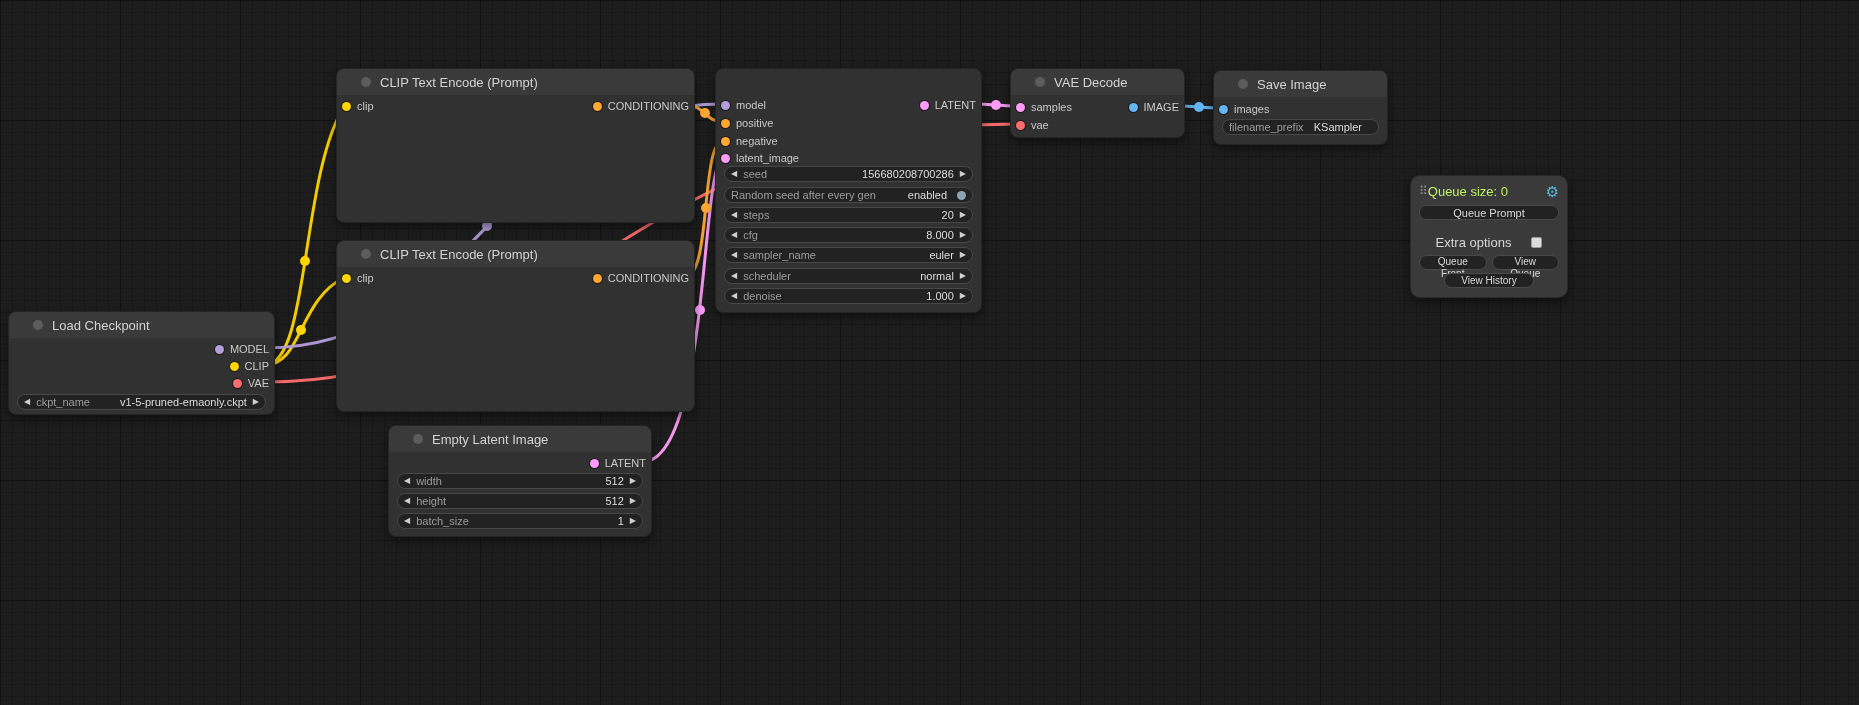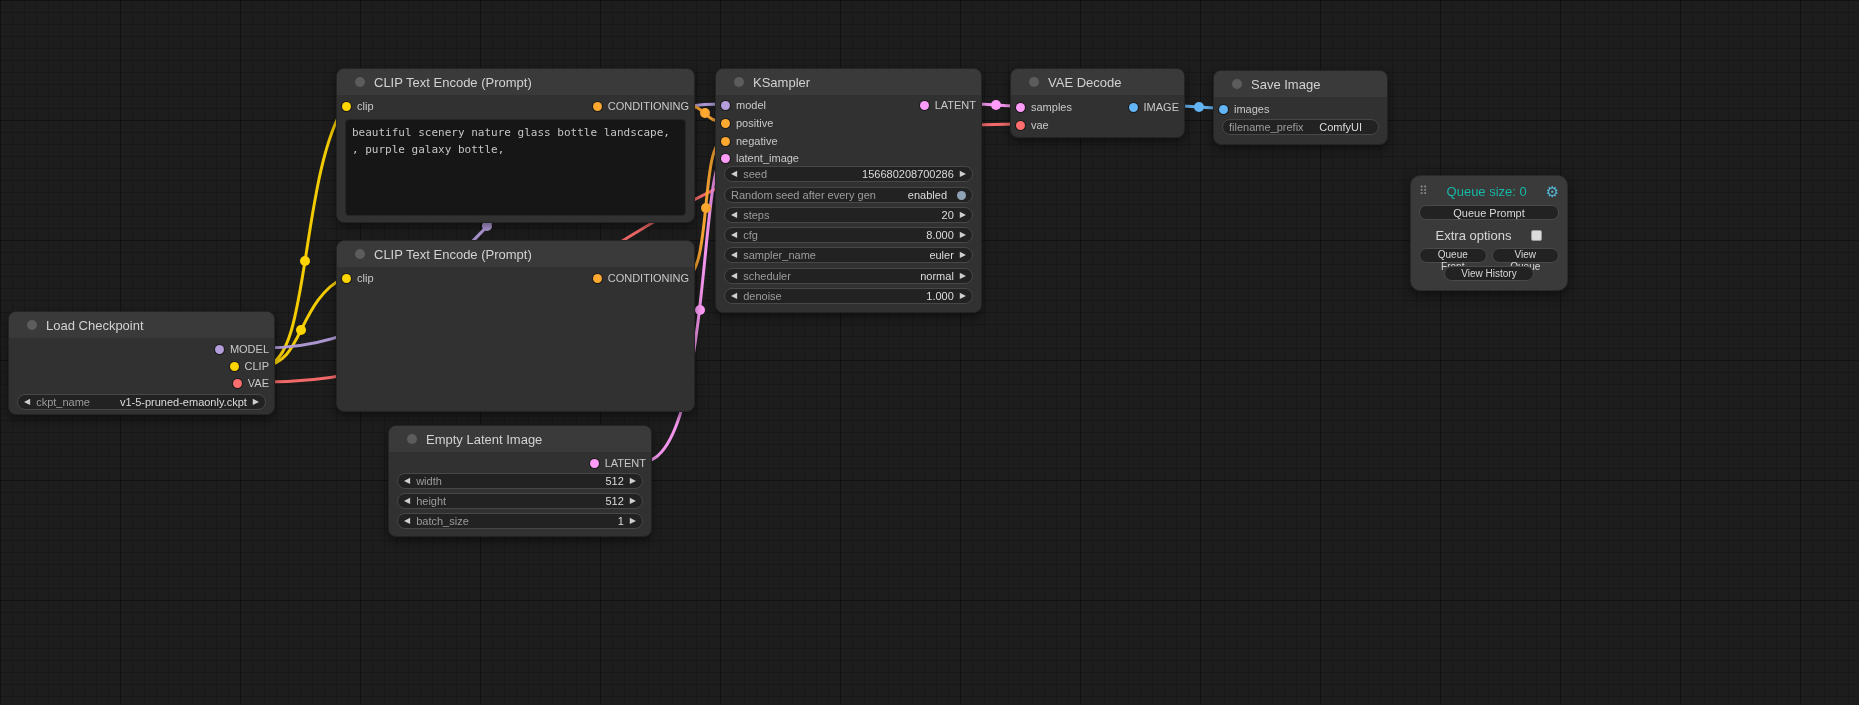--- a/index.html
+++ b/index.html
@@ -20,21 +20,21 @@
   .s-cond{stroke:#FFA931}.s-latent{stroke:#FF9CF9}.s-image{stroke:#64B5F6}
   .f-model{fill:#B39DDB}.f-clip{fill:#FFD500}
   .f-cond{fill:#FFA931}.f-latent{fill:#FF9CF9}.f-image{fill:#64B5F6}
 
   .node{
     position:absolute;z-index:2;background:#313131;border-radius:8px;
     box-shadow:0 4px 10px rgba(0,0,0,.45);border:1px solid #242424;
     box-sizing:border-box;
   }
   .node-header{
-    height:26px;display:flex;align-items:center;gap:9px;padding:0 18px;
+    height:26px;display:flex;align-items:center;gap:9px;padding:0 24px;
     background:#3a3a3a;border-radius:7px 7px 0 0;
   }
   .node-title{font-size:13px;color:#d2d2d2;white-space:nowrap}
   .collapse-dot{width:10px;height:10px;border-radius:50%;background:#5c5c5c;flex:0 0 auto}
   .slot{position:absolute;height:16px;display:flex;align-items:center;gap:6px;
     font-size:11px;color:#c9c9c9;white-space:nowrap}
   .slot.in{left:0;padding-left:5px}
   .slot.out{right:0;padding-right:5px;flex-direction:row-reverse}
   .dot{width:9px;height:9px;border-radius:50%;flex:0 0 auto;box-shadow:0 0 0 1px rgba(0,0,0,.45)}
   .c-model{background:#B39DDB}.c-clip{background:#FFD500}.c-vae{background:#FF6E6E}
@@ -59,31 +59,31 @@
   }
 
   .queue-panel{
     position:absolute;left:1410px;top:175px;width:158px;z-index:3;
     background:#3a3a3a;border:1px solid #2a2a2a;border-radius:10px;
     box-shadow:0 4px 12px rgba(0,0,0,.5);
     padding:5px 8px 9px;box-sizing:border-box;
   }
   .qp-header{display:flex;align-items:center;height:20px}
   .drag-handle{color:#8a8a8a;font-size:12px;line-height:1;cursor:grab}
-  .queue-size{flex:1;text-align:center;font-size:13px;color:#14b8a6}
+  .queue-size{flex:1;text-align:left;font-size:13px;color:#bef264}
   .gear{color:#55b7d8;font-size:15px;line-height:1;cursor:pointer}
   .qp-btn{
     display:block;width:100%;box-sizing:border-box;background:#222;color:#d8d8d8;
     border:1px solid #4a4a4a;border-radius:7px;cursor:pointer;
     font-family:"Liberation Sans",sans-serif;
   }
   .qp-btn.big{height:15px;font-size:11px;margin-top:4px}
   .qp-btn.small{height:15px;font-size:10px;padding:0 6px;border-radius:8px;line-height:12px}
   .qp-extra{display:flex;align-items:center;justify-content:center;gap:20px;
-    height:19px;margin-top:6px;font-size:13px;color:#d6d6d6}
+    height:19px;margin-top:13px;font-size:13px;color:#d6d6d6}
   .checkbox{width:11px;height:11px;background:#dcdcdc;border-radius:2px;border:1px solid #9a9a9a;box-sizing:border-box}
   .qp-row{display:flex;gap:5px;margin-top:3px}
   .qp-row .qp-btn.small{flex:1;width:auto}
   .qp-row.center{justify-content:center}
   .qp-row.center .qp-btn.small{flex:0 0 auto;width:64%}
   .qp-actions{margin-top:10px}
   .qp-actions .qp-btn.big{margin-top:5px}
 </style>
 </head>
 <body>
@@ -140,21 +140,20 @@
     <span class="node-title">CLIP Text Encode (Prompt)</span>
   </div>
   <div class="slot in" style="top:29px">
     <span class="dot c-clip"></span>
     <span class="slot-label">clip</span>
   </div>
   <div class="slot out" style="top:29px">
     <span class="slot-label">CONDITIONING</span>
     <span class="dot c-cond"></span>
   </div>
-  <div class="prompt-box" style="top:50px;height:97px">beautiful scenery nature glass bottle landscape, , purple galaxy bottle,</div>
 </div>
 
 <div class="node" style="left:336px;top:240px;width:359px;height:172px">
   <div class="node-header">
     <span class="collapse-dot"></span>
     <span class="node-title">CLIP Text Encode (Prompt)</span>
   </div>
   <div class="slot in" style="top:29px">
     <span class="dot c-clip"></span>
     <span class="slot-label">clip</span>
@@ -188,24 +187,20 @@
   </div>
   <div class="widget" style="top:87px">
     <span class="warrow">◀</span>
     <span class="wlabel">batch_size</span>
     <span class="wvalue">1</span>
     <span class="warrow">▶</span>
   </div>
 </div>
 
 <div class="node" style="left:715px;top:68px;width:267px;height:245px">
-  <div class="node-header">
-    <span class="collapse-dot"></span>
-    <span class="node-title">KSampler</span>
-  </div>
   <div class="slot in" style="top:28px">
     <span class="dot c-model"></span>
     <span class="slot-label">model</span>
   </div>
   <div class="slot in" style="top:46px">
     <span class="dot c-cond"></span>
     <span class="slot-label">positive</span>
   </div>
   <div class="slot in" style="top:64px">
     <span class="dot c-cond"></span>
@@ -286,21 +281,21 @@
   <div class="node-header">
     <span class="collapse-dot"></span>
     <span class="node-title">Save Image</span>
   </div>
   <div class="slot in" style="top:30px">
     <span class="dot c-image"></span>
     <span class="slot-label">images</span>
   </div>
   <div class="widget" style="top:48px">
     <span class="wlabel">filename_prefix</span>
-    <span class="wvalue" style="margin-right:10px">ComfyUI</span>
+    <span class="wvalue" style="margin-right:10px">KSampler</span>
   </div>
 </div>
 
 <div class="queue-panel">
   <div class="qp-header">
     <span class="drag-handle">⠿</span>
     <span class="queue-size">Queue size: 0</span>
     <span class="gear">⚙</span>
   </div>
   <button class="qp-btn big">Queue Prompt</button>

